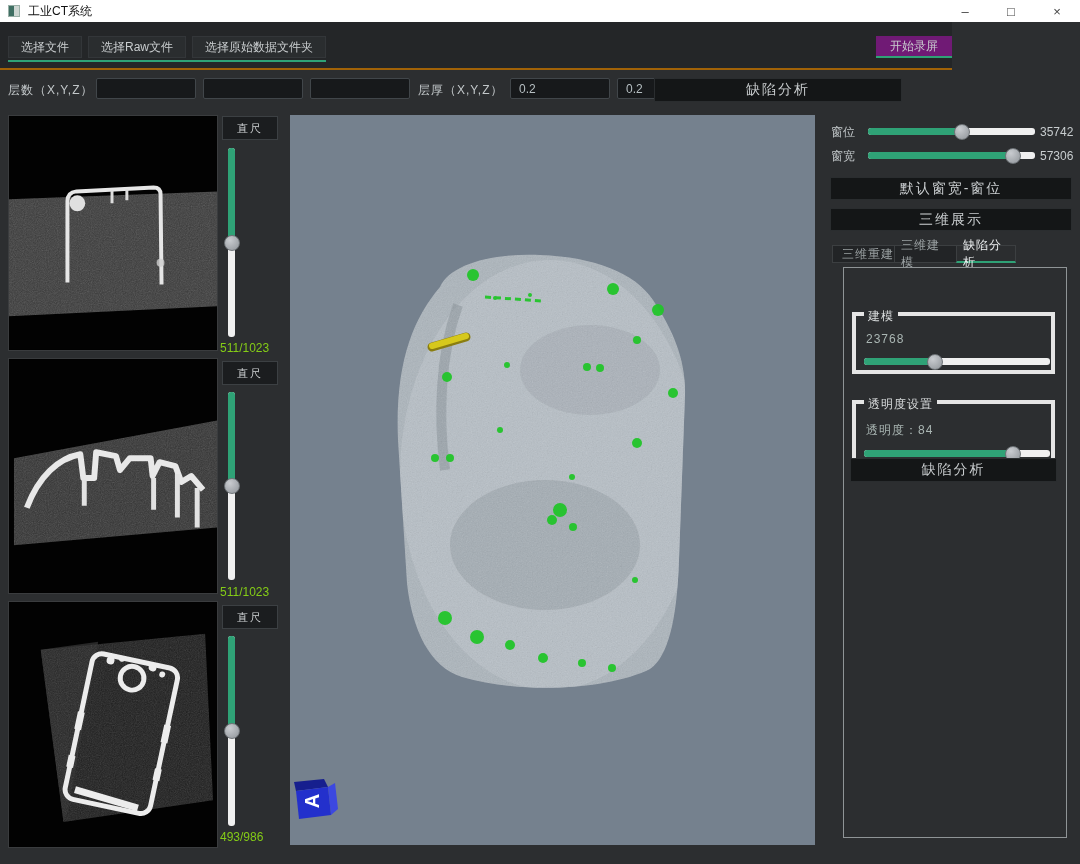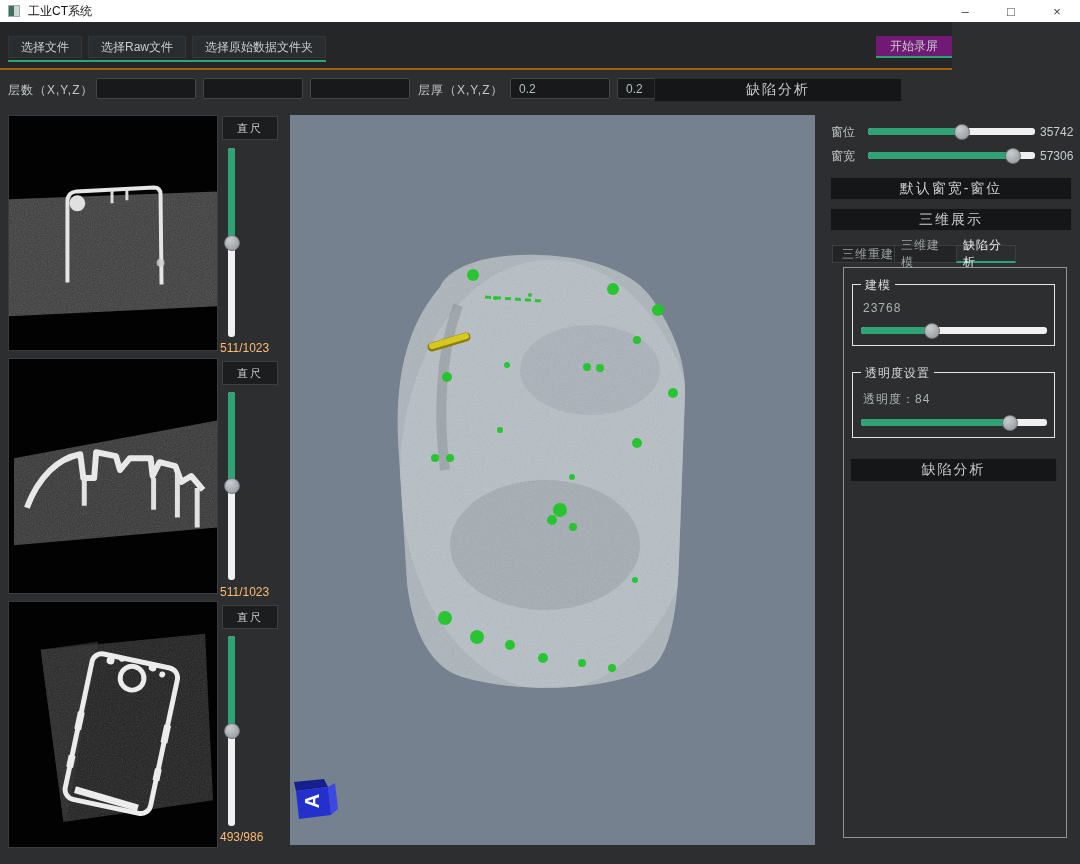--- a/index.html
+++ b/index.html
@@ -24,36 +24,36 @@
   .param-label{position:absolute;top:11px;font-size:12px;color:#c2c7c9;letter-spacing:1px;}
   .param-input{position:absolute;top:7px;height:21px;width:100px;background:#17191b;border:1px solid #41464a;border-radius:2px;color:#b6bfc2;font-size:12px;padding:0 8px;outline:none;}
   .load-btn{position:absolute;right:3px;top:7px;width:248px;height:24px;background:#141617;color:#c9cdcf;font-size:14px;letter-spacing:2px;display:flex;align-items:center;justify-content:center;border:1px solid #2a2d2f;}
 
   
   .slice-img{position:absolute;left:8px;width:210px;background:#000;border:1px solid #3a3c3e;}
   .ruler-btn{position:absolute;left:222px;width:56px;height:24px;background:#1b1d1f;border:1px solid #3c4043;color:#cfd2d4;font-size:11px;letter-spacing:2px;display:flex;align-items:center;justify-content:center;}
   .vslider{position:absolute;left:228px;width:7px;background:#f0f0f0;border-radius:3px;}
   .vfill{position:absolute;left:0;top:0;width:100%;background:#2fa276;border-radius:3px;}
   .vthumb{position:absolute;left:50%;width:16px;height:16px;margin-left:-8px;margin-top:-8px;border-radius:50%;background:radial-gradient(circle at 35% 30%,#c9ccd0,#8f9499);border:1px solid #6f7478;}
-  .pos-label{position:absolute;left:220px;width:64px;font-size:12px;color:#fdba74;text-align:left;}
+  .pos-label{position:absolute;left:220px;width:64px;font-size:12px;color:#84cc16;text-align:left;}
 
   
   .viewer{position:absolute;left:290px;top:115px;width:525px;height:730px;background:#75818e;}
 
   
   .rc-label{position:absolute;font-size:12px;color:#c2c7c9;}
   .hslider{position:relative;height:7px;background:#f0f0f0;border-radius:3px;}
   .hfill{position:absolute;left:0;top:0;height:100%;background:#2fa276;border-radius:3px;}
   .hthumb{position:absolute;top:50%;width:16px;height:16px;margin-left:-8px;margin-top:-8px;border-radius:50%;background:radial-gradient(circle at 35% 30%,#c9ccd0,#8f9499);border:1px solid #6f7478;}
   .rc-value{position:absolute;font-size:12px;color:#c8cdcf;}
   .wide-btn{position:absolute;left:830px;width:242px;height:23px;background:#141617;color:#c9cdcf;font-size:14px;letter-spacing:2px;display:flex;align-items:center;justify-content:center;border:1px solid #2a2d2f;}
   .tab{position:absolute;top:245px;height:18px;padding:0 6px;background:#222426;border:1px solid #3c3f41;color:#9aa0a2;font-size:12px;display:flex;align-items:center;justify-content:center;letter-spacing:1px;}
   .tab.active{background:#2b2d2f;color:#eceff0;border-bottom:2px solid #2fa276;}
   .panel-box{position:absolute;left:843px;top:267px;width:224px;height:571px;border:1px solid #8f9496;background:#2c2e30;}
-  .group-box{position:absolute;border:1px solid #e5e5e5;}
+  .group-box{position:absolute;border:4px solid #e5e5e5;margin-top:28px;}
   .group-legend{position:absolute;top:-8px;left:8px;background:#2c2e30;padding:0 4px;font-size:12px;color:#d8dbdc;letter-spacing:1px;}
   .group-text{position:absolute;font-size:12px;color:#aab6b3;letter-spacing:1px;}
   .defect-btn{position:absolute;left:850px;top:458px;width:207px;height:24px;background:#141617;color:#c9cdcf;font-size:14px;letter-spacing:2px;display:flex;align-items:center;justify-content:center;border:1px solid #2a2d2f;}
 </style>
 </head>
 <body>
 
 <div id="screen">
 
   <div class="titlebar">

